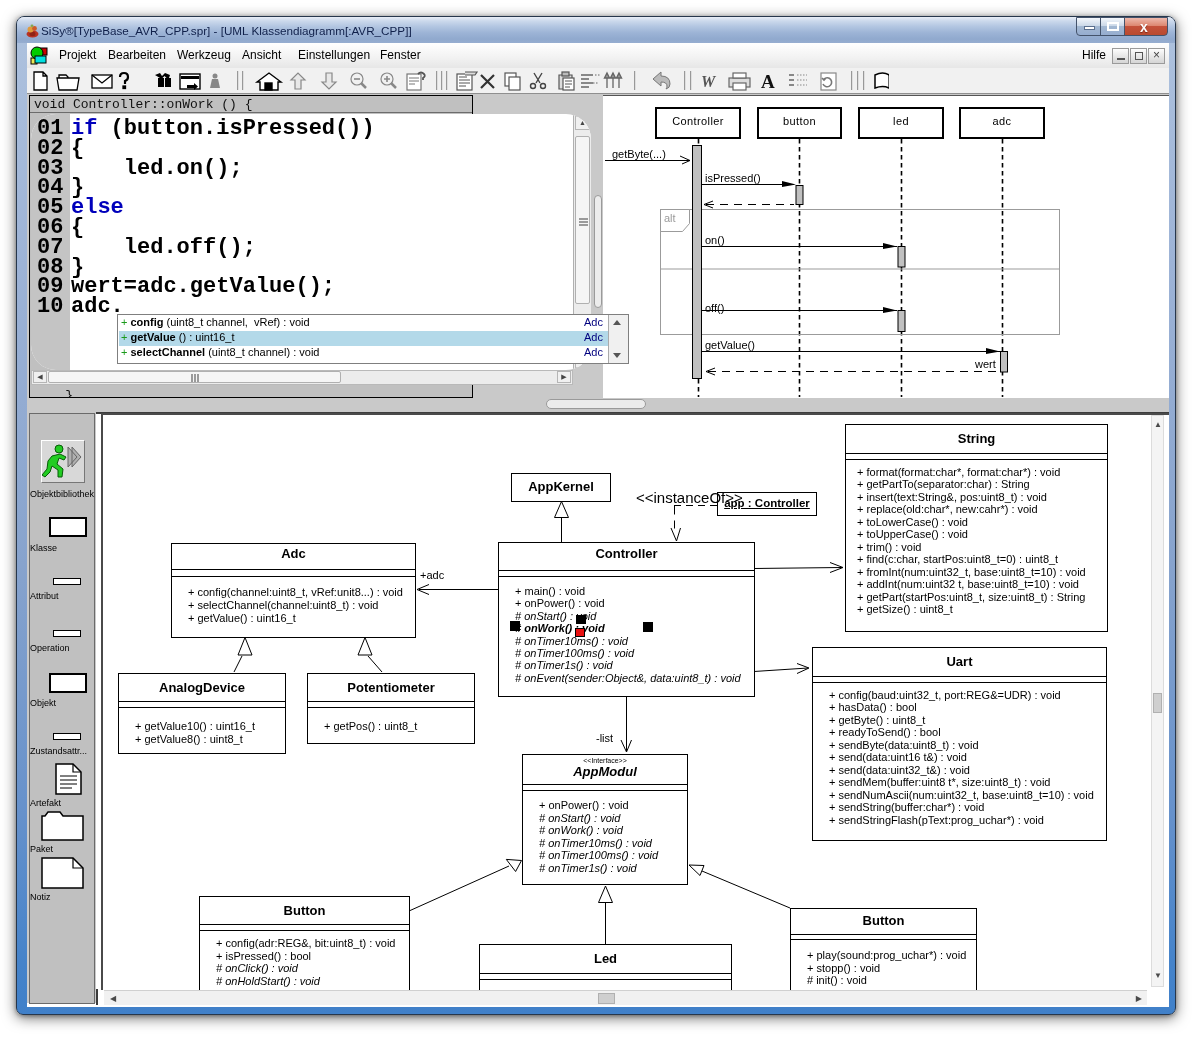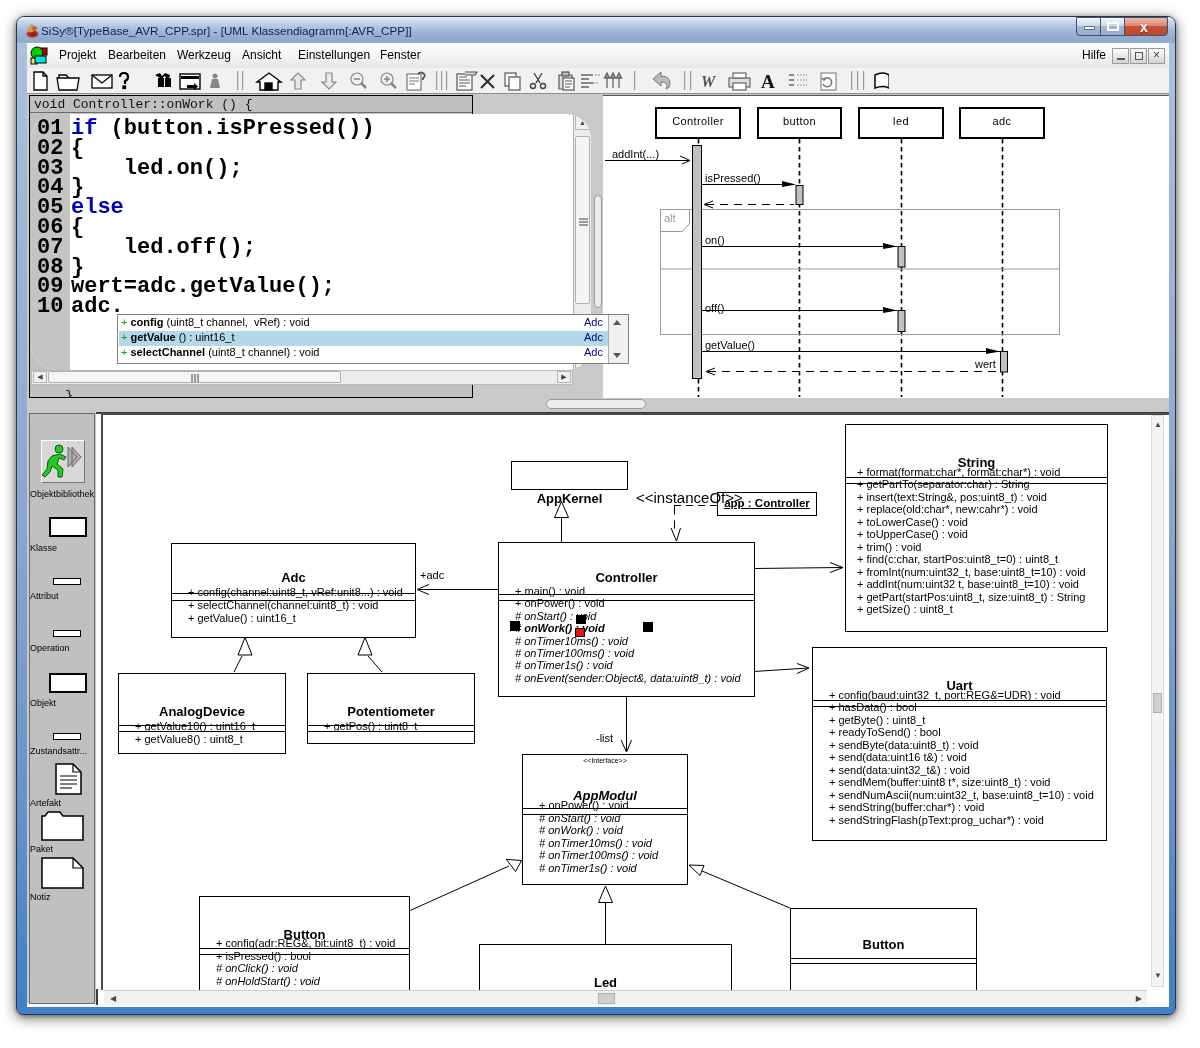--- a/index.html
+++ b/index.html
@@ -102,21 +102,21 @@
 .plabel { position:absolute; width:100%; text-align:left; }
 .picon { position:absolute; background:#fff; border:1px solid #000; }
 
 #diagouter { position:absolute; left:95px; top:411px; width:1073px; height:594px;
   background:#fff; border-top:2px solid #3c3c3c; }
 #diagpane { position:absolute; left:100px; top:412px; width:1068px; height:577px;
   background:#fff; border-left:2px solid #4a4a4a; border-top:2px solid #4a4a4a; overflow:hidden; }
 #diaglayer { position:absolute; left:-103px; top:-415px; width:1200px; height:1048px; }
 
 .cls { position:absolute; background:#fff; border:1px solid #000; }
-.cls .t { display:block; text-align:center; font-weight:bold; font-size:13px;margin-top:24px; }
+.cls .t { display:block; text-align:center; font-weight:bold; font-size:13px; }
 .cls .m { position:absolute; left:16px; right:1px; font-size:11px; line-height:12.47px; white-space:pre; }
 .it { font-style:italic; }
 
 
 #dvsb { position:absolute; left:1150px; top:414px; width:13px; height:572px; background:#f4f4f4; border:1px solid #dcdcdc; }
 #dhsb { position:absolute; left:103px; top:989px; width:1043px; height:15px; background:#f1f1f1; border-top:1px solid #d0d0d0; }
 .flatarrow { position:absolute; color:#4a4a4a; font-size:8px; }
 </style>
 </head>
 <body>
@@ -358,21 +358,21 @@
               <path d="M795,183.5 l-14,-3.5 v6 z"></path>
               <path d="M896,245.5 l-14,-3.5 v6 z"></path>
               <path d="M896,309.5 l-14,-3.5 v6 z"></path>
               <path d="M999,350.5 l-14,-3.5 v6 z"></path>
             </g>
           </svg>
           <div class="msglbl" style="left:655px;top:114px;width:84px;text-align:center;letter-spacing:0.4px">Controller</div>
           <div class="msglbl" style="left:757px;top:114px;width:83px;text-align:center;letter-spacing:0.4px">button</div>
           <div class="msglbl" style="left:858px;top:114px;width:84px;text-align:center;letter-spacing:0.4px">led</div>
           <div class="msglbl" style="left:959px;top:114px;width:84px;text-align:center;letter-spacing:0.4px">adc</div>
-          <div class="msglbl" style="left:611px;top:147px">addInt(...)</div>
+          <div class="msglbl" style="left:611px;top:147px">getByte(...)</div>
           <div class="msglbl" style="left:704px;top:171px">isPressed()</div>
           <div class="msglbl" style="left:663px;top:211px;color:#9b9b9b;font-size:11px">alt</div>
           <div class="msglbl" style="left:704px;top:233px">on()</div>
           <div class="msglbl" style="left:704px;top:301px">off()</div>
           <div class="msglbl" style="left:704px;top:338px">getValue()</div>
           <div class="msglbl" style="left:974px;top:357px">wert</div>
         </div>
       </div>
       <div id="popup">
         <div class="prow" style="top:1px"><span class="plus">+</span> <b>config</b> (uint8_t channel,  vRef) : void<span class="adc">Adc</span></div>
@@ -448,21 +448,21 @@
           </g>
           <g stroke="#000" fill="#fff">
             <path d="M561.5,501.5 l-7,16 h14 z"></path>
             <path d="M245,637.5 l-7,17.5 h14 z"></path>
             <path d="M365,637.5 l-7,17.5 h14 z"></path>
             <path d="M605.5,886 l-7,16.5 h14 z"></path>
             <path d="M521.5,860.5 l-15.2,-1.1 l9.3,12.1 z"></path>
             <path d="M689,865 l11,10.5 4,-10 z"></path>
           </g>
         </svg>
-        <div class="cls" style="left:511px;top:461px;width:117px;height:29px">
+        <div class="cls" style="left:511px;top:473px;width:100px;height:29px">
           <div class="t" style="padding-top:5px">AppKernel</div>
         </div>
         <div class="cls" style="left:171px;top:543px;width:245px;height:95px">
           <div class="t" style="padding-top:2px;height:25px">Adc</div>
           <div style="border-top:1px solid #000;height:7px"></div>
           <div style="border-top:1px solid #000;height:1px"></div>
           <div class="m" style="top:42px;line-height:13.05px">+ config(channel:uint8_t, vRef:unit8...) : void
 + selectChannel(channel:uint8_t) : void
 + getValue() : uint16_t</div>
         </div>
@@ -551,20 +551,23 @@
         </div>
         <div class="cls" style="left:479px;top:944px;width:253px;height:60px">
           <div class="t" style="padding-top:6px;height:28px">Led</div>
           <div style="border-top:1px solid #000;height:6px"></div>
           <div style="border-top:1px solid #000;height:1px"></div>
         </div>
         <div class="cls" style="left:790px;top:908px;width:187px;height:95px">
           <div class="t" style="padding-top:4px;height:25px">Button</div>
           <div style="border-top:1px solid #000;height:5px"></div>
           <div style="border-top:1px solid #000;height:1px"></div>
+          <div class="m" style="top:40px;line-height:12.65px">+ play(sound:prog_uchar*) : void
++ stopp() : void
+# init() : void</div>
         </div>
         <div class="abs" style="left:420px;top:569px;font-size:11px">+adc</div>
         <div class="abs" style="left:636px;top:489px;font-size:15px">&lt;&lt;instanceOf&gt;&gt;</div>
         <div class="abs" style="left:596px;top:732px;font-size:11px">-list</div>
         <div class="abs" style="left:510px;top:621px;width:10px;height:10px;background:#000"></div>
         <div class="abs" style="left:576px;top:615px;width:10px;height:9px;background:#000"></div>
         <div class="abs" style="left:643px;top:622px;width:10px;height:10px;background:#000"></div>
         <div class="abs" style="left:575px;top:628px;width:10px;height:9px;background:#e81010;border:1px solid #000"></div>
       </div>
         </div>

